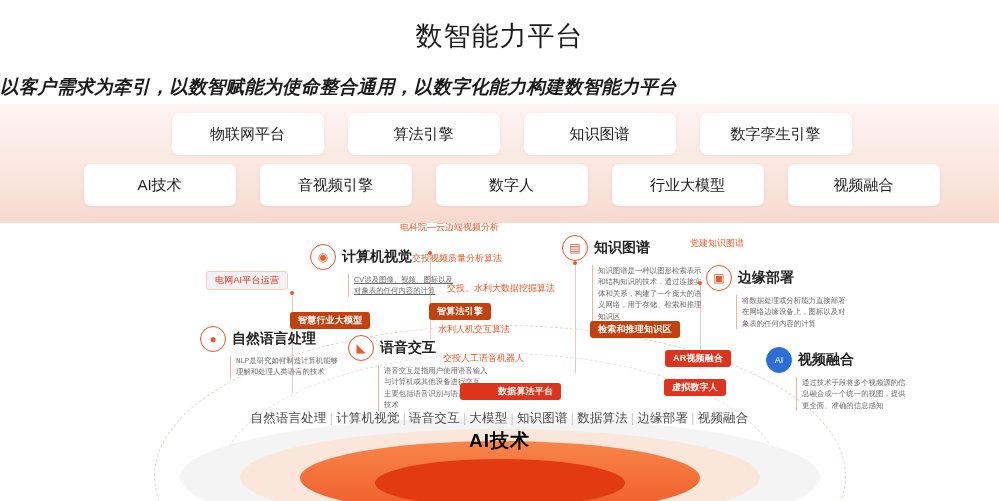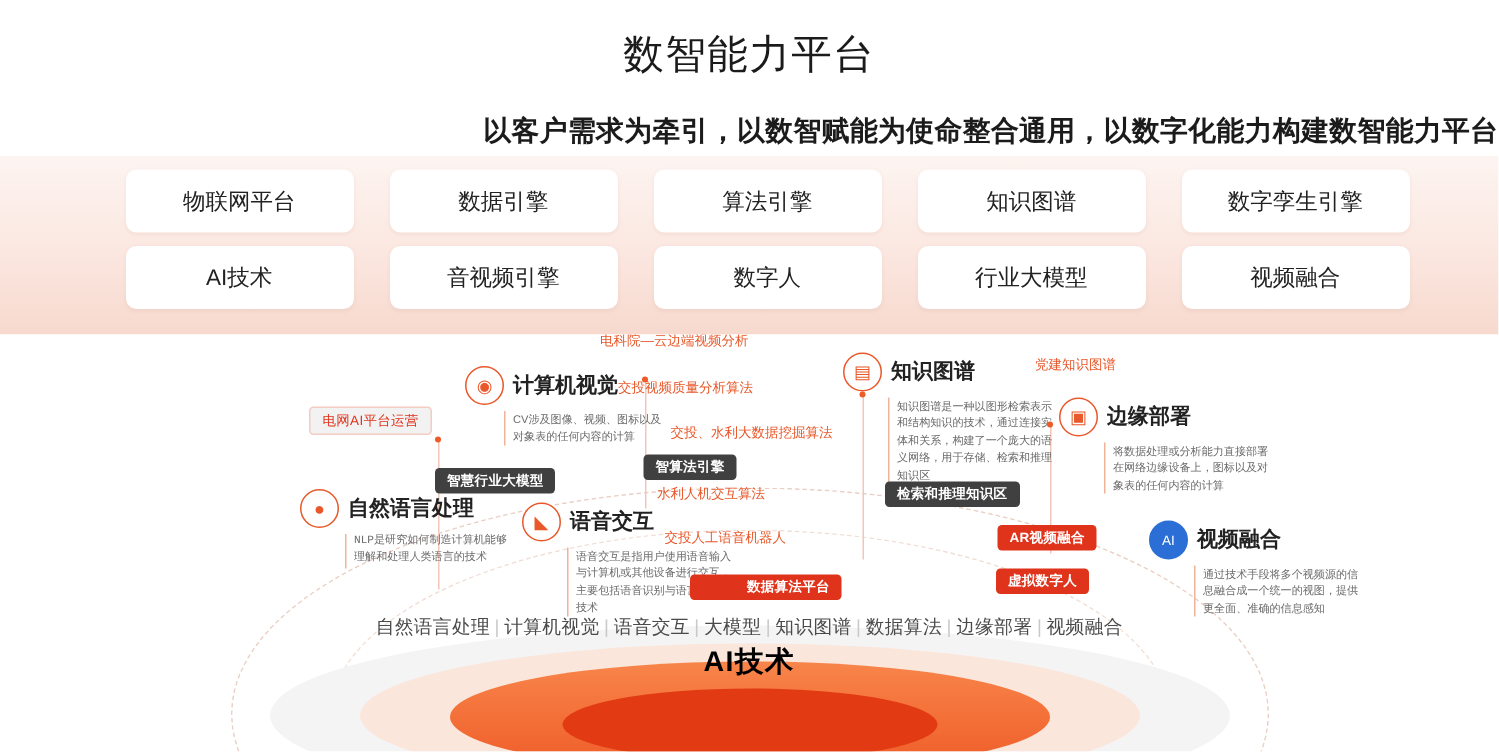--- a/index.html
+++ b/index.html
@@ -26,26 +26,27 @@
   
   .title {
     text-align: center;
     font-size: 27px;
     font-weight: normal;
     color: #1b1b1b;
     letter-spacing: 1px;
     padding-top: 18px;
   }
   .subtitle {
-    text-align: right;
+    text-align: left;
     font-size: 18.5px;
     font-weight: bold;
     color: #1b1b1b;
     margin-top: 20px;
     letter-spacing: 0.3px;
+    font-style: italic;
   }
 
   
   .chip-band {
     position: absolute;
     left: 0;
     top: 104px;
     width: 999px;
     height: 119px;
     background: linear-gradient(180deg, #fdf4f1 0%, #fbe7e0 55%, #f7d9ce 100%);
@@ -198,21 +199,21 @@
     border-radius: 3px;
     font-size: 9px;
     color: #ffffff;
     display: flex;
     align-items: center;
     justify-content: center;
     white-space: nowrap;
     font-weight: bold;
     letter-spacing: 0.2px;
   }
-  .tag.orange { background: #404040; }
+  .tag.orange { background: #c2410c; }
   .tag.red    { background: #e0331b; }
   .tag.plain  { background: #f2f2f2; color: #e0331b; border: 1px solid #f3cdc2; font-weight: normal; }
   .label-plain {
     position: absolute;
     font-size: 9px;
     color: #e8582a;
     white-space: nowrap;
   }
 
   
@@ -233,21 +234,20 @@
 
 <div class="page">
 
   <div class="title">数智能力平台</div>
   <div class="subtitle">以客户需求为牵引，以数智赋能为使命整合通用，以数字化能力构建数智能力平台</div>
 
   <div class="chip-band">
     <div class="chip-rows">
       <div class="chip-row">
         <div class="chip">物联网平台</div>
-        <div class="chip">数据引擎</div>
         <div class="chip">算法引擎</div>
         <div class="chip">知识图谱</div>
         <div class="chip">数字孪生引擎</div>
       </div>
       <div class="chip-row">
         <div class="chip">AI技术</div>
         <div class="chip">音视频引擎</div>
         <div class="chip">数字人</div>
         <div class="chip">行业大模型</div>
         <div class="chip">视频融合</div>
@@ -281,21 +281,21 @@
         <div class="node-title">自然语言处理</div>
       </div>
       <div class="node-desc" style="margin-left:30px;font-family:Liberation Mono, monospace;">NLP是研究如何制造计算机能够理解和处理人类语言的技术</div>
     </div>
 
     <div class="node" style="left:310px; top:21px; width:130px;">
       <div class="node-head">
         <div class="node-ico">◉</div>
         <div class="node-title">计算机视觉</div>
       </div>
-      <div class="node-desc" style="margin-left:26px;">CV涉及图像、视频、图标以及对象表的任何内容的计算</div>
+      <div class="node-desc" style="margin-left:38px;text-decoration:underline;">CV涉及图像、视频、图标以及对象表的任何内容的计算</div>
     </div>
 
     <div class="node" style="left:348px; top:112px; width:130px;">
       <div class="node-head">
         <div class="node-ico">◣</div>
         <div class="node-title">语音交互</div>
       </div>
       <div class="node-desc" style="margin-left:30px;">语音交互是指用户使用语音输入与计算机或其他设备进行交互，主要包括语音识别与语言生成等技术</div>
     </div>
 

